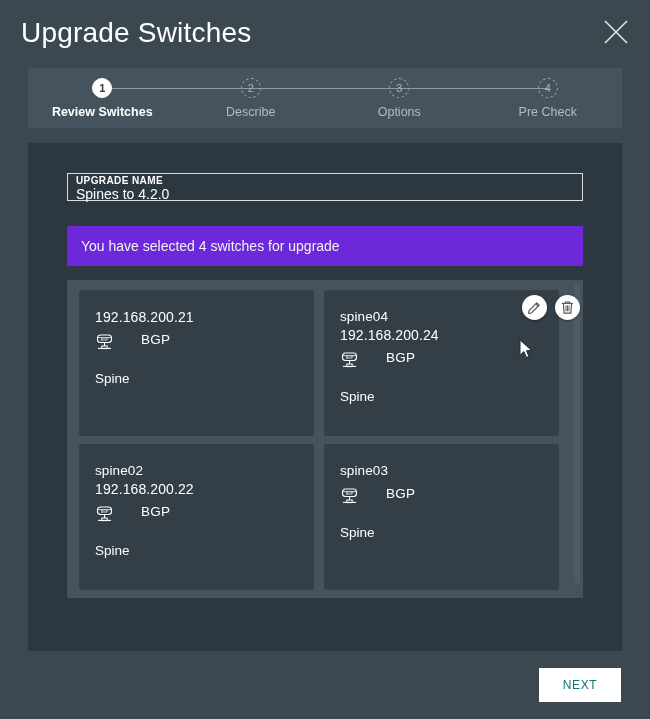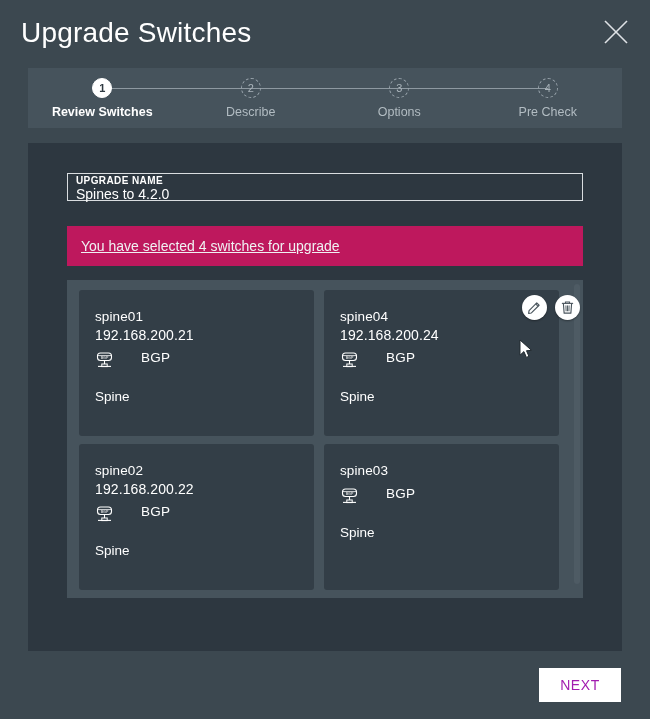--- a/index.html
+++ b/index.html
@@ -150,27 +150,26 @@
     overflow: hidden;
   }
 
   
   .banner {
     position: absolute;
     left: 39px;
     top: 83px;
     width: 516px;
     height: 40px;
-    background: #be185d;
+    background: #6d28d9;
     display: flex;
     align-items: center;
     padding-left: 14px;
     font-size: 14px;
     color: #f0f2f3;
-    text-decoration: underline;
   }
 
   
   .cards-outer {
     position: absolute;
     left: 39px;
     top: 137px;
     width: 516px;
     height: 318px;
     background: #46535c;
@@ -264,22 +263,22 @@
   .action-btn svg { display: block; }
 
   
   .next-btn {
     position: absolute;
     left: 539px;
     top: 668px;
     width: 82px;
     height: 34px;
     background: #ffffff;
-    color: #a21caf;
-    font-size: 14px;
+    color: #0f766e;
+    font-size: 12px;
     letter-spacing: 0.6px;
     display: flex;
     align-items: center;
     justify-content: center;
     cursor: pointer;
     border: none;
     font-family: "Liberation Sans", sans-serif;
   }
 
   
@@ -342,21 +341,20 @@
   </div>
 
   <div class="banner">
     <span>You have selected 4 switches for upgrade</span>
   </div>
 
   <div class="cards-outer">
     <div class="cards-grid">
 
       <div class="switch-card">
-        <div class="sw-name">spine01</div>
         <div class="sw-ip">192.168.200.21</div>
         <div class="sw-proto-row">
           <span class="bgp-icon">
             <svg width="22" height="22" viewBox="0 0 22 22">
               <rect x="2.5" y="3" width="14" height="7.5" rx="3" fill="none" stroke="#ffffff" stroke-width="1.1"></rect>
               <line x1="2.5" y1="5.6" x2="16.5" y2="5.6" stroke="#ffffff" stroke-width="0.8"></line>
               <text x="9.5" y="9.4" font-family="Liberation Sans, sans-serif" font-size="3.6" fill="#ffffff" text-anchor="middle">BGP</text>
               <line x1="9.5" y1="10.5" x2="9.5" y2="14" stroke="#ffffff" stroke-width="1.1"></line>
               <line x1="3" y1="16.4" x2="16" y2="16.4" stroke="#ffffff" stroke-width="1.1"></line>
               <rect x="6.8" y="14" width="5.4" height="2.6" fill="none" stroke="#ffffff" stroke-width="1"></rect>

